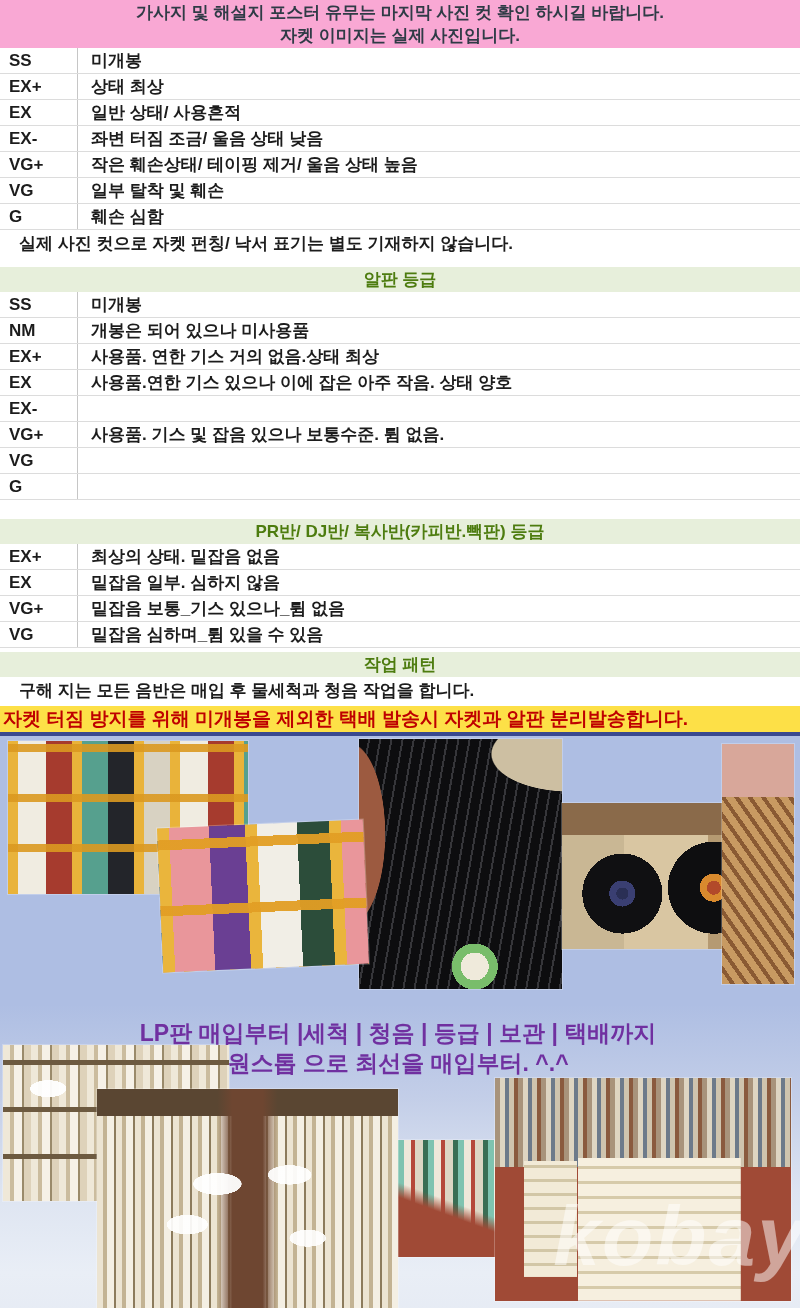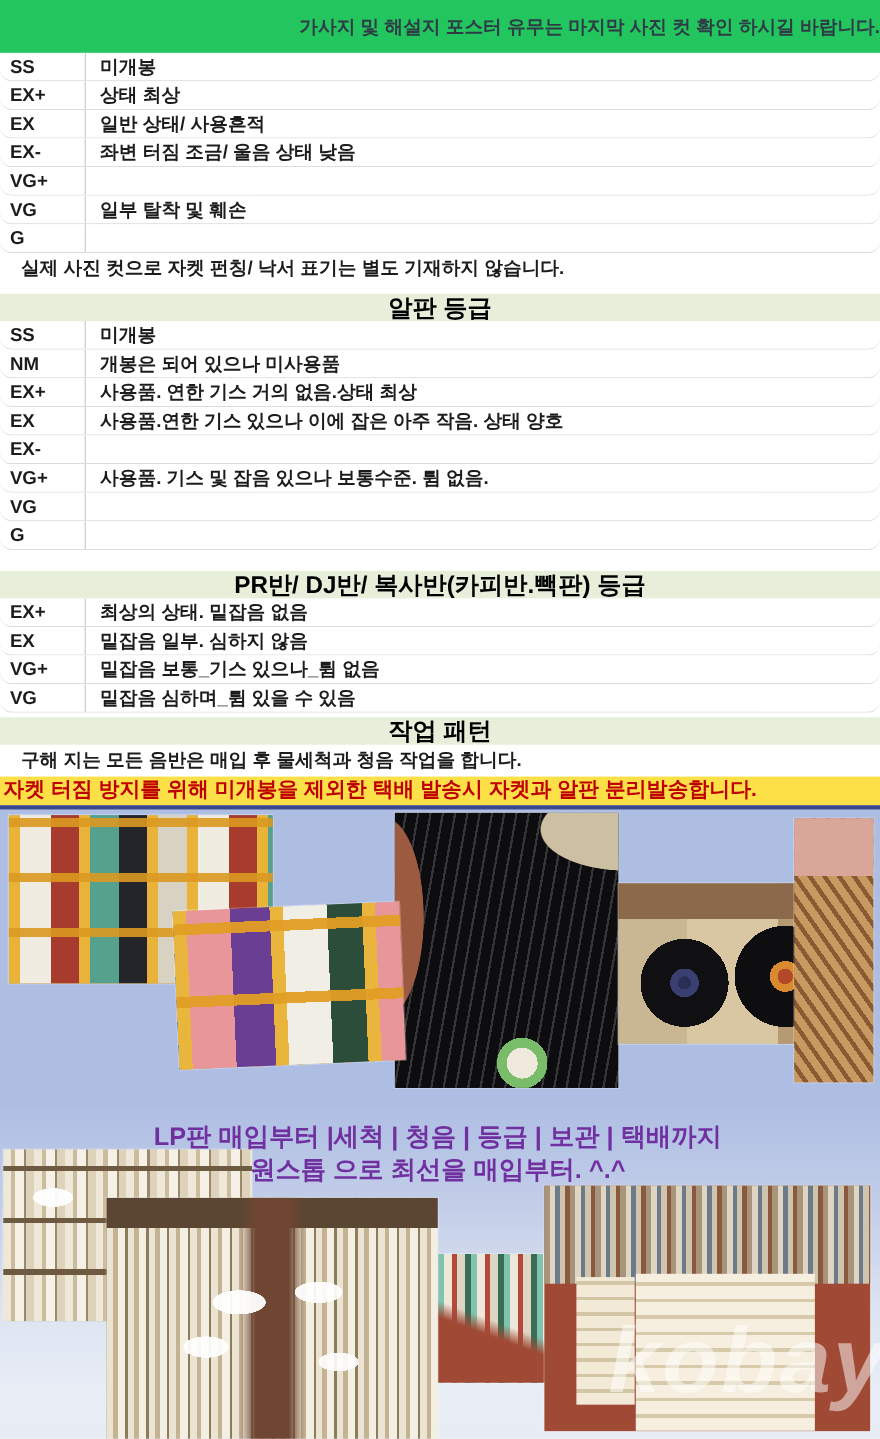--- a/index.html
+++ b/index.html
@@ -1,35 +1,35 @@
 <!DOCTYPE html>
 <html><head>
 <meta charset="utf-8">
 <style>
   html,body{margin:0;padding:0;}
   body{font-family:"Liberation Sans","DejaVu Sans",sans-serif;background:#fff;}
   .page{position:relative;width:800px;height:1308px;background:#fff;overflow:hidden;
         font-weight:bold;color:#1c1c1c;}
 
   
-  .notice-top{height:48px;background:#22c55e;display:flex;flex-direction:column;
-              justify-content:center;text-align:right;font-size:17px;line-height:23px;
+  .notice-top{height:48px;background:#f9a8d4;display:flex;flex-direction:column;
+              justify-content:center;text-align:center;font-size:17px;line-height:23px;
               color:#2f3b46;}
 
   
   .grade-table{width:800px;}
   .grade-row{display:flex;height:26px;line-height:25px;border-bottom:1px solid #dcdcdc;
-             box-sizing:border-box;font-size:17px;border-radius:11px;}
+             box-sizing:border-box;font-size:17px;}
   .grade{width:78px;padding-left:9px;border-right:1px solid #c6c6c6;box-sizing:border-box;}
   .desc{flex:1;padding-left:13px;white-space:nowrap;overflow:hidden;}
 
   .note-line{height:27px;line-height:27px;padding-left:19px;font-size:17px;}
 
   .section-header{height:25px;line-height:25px;background:#e7efdb;text-align:center;
-                  font-size:22px;color:#000000;}
+                  font-size:17px;color:#4d7c0f;}
   .mt10{margin-top:10px}.mt6{margin-top:19px}.mt4{margin-top:4px}
 
   .shipping-banner{margin-top:2px;height:26px;line-height:26px;background:#fde047;
                    color:#bf0000;font-size:19px;padding-left:3px;white-space:nowrap;}
 
   
   .collage{position:relative;width:800px;height:583px;overflow:hidden;
            border-top:4px solid #39498f;border-bottom:2px solid #c9d3e2;
            background:linear-gradient(180deg,#aebee3 0%,#aebee3 46%,#c3cee8 62%,
                        #dde4f1 78%,#e9eef6 92%,#e6ebf4 100%);}
@@ -90,20 +90,21 @@
   .watermark{position:absolute;right:-6px;top:452px;z-index:6;font-size:84px;
              font-style:italic;color:rgba(255,255,255,.5);letter-spacing:2px;}
 </style>
 </head>
 <body>
 
 <div class="page">
 
   <header class="notice-top">
     <div>가사지 및 해설지 포스터 유무는 마지막 사진 컷 확인 하시길 바랍니다.</div>
+    <div>자켓 이미지는 실제 사진입니다.</div>
   </header>
 
   <div class="grade-table">
 
   <div class="grade-row">
       <span class="grade">SS</span>
       <span class="desc">미개봉</span>
     </div>
       <div class="grade-row">
       <span class="grade">EX+</span>
@@ -112,27 +113,29 @@
       <div class="grade-row">
       <span class="grade">EX</span>
       <span class="desc">일반 상태/ 사용흔적</span>
     </div>
       <div class="grade-row">
       <span class="grade">EX-</span>
       <span class="desc">좌변 터짐 조금/ 울음 상태 낮음</span>
     </div>
       <div class="grade-row">
       <span class="grade">VG+</span>
+      <span class="desc">작은 훼손상태/ 테이핑 제거/ 울음 상태 높음</span>
     </div>
       <div class="grade-row">
       <span class="grade">VG</span>
       <span class="desc">일부 탈착 및 훼손</span>
     </div>
       <div class="grade-row">
       <span class="grade">G</span>
+      <span class="desc">훼손 심함</span>
     </div>
     </div>
 
   <div class="note-line">실제 사진 컷으로 자켓 펀칭/ 낙서 표기는 별도 기재하지 않습니다.</div>
 
   <div class="section-header mt10">알판 등급</div>
 
   <div class="grade-table">
 
   <div class="grade-row">

